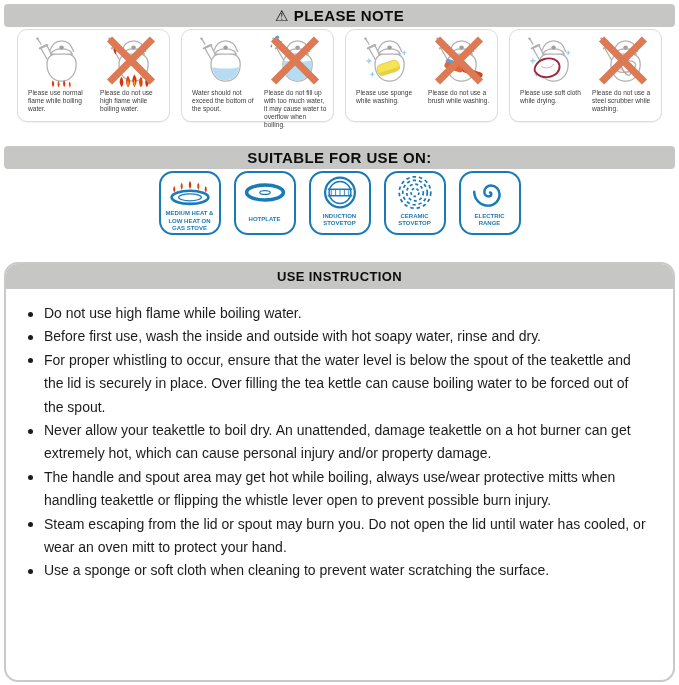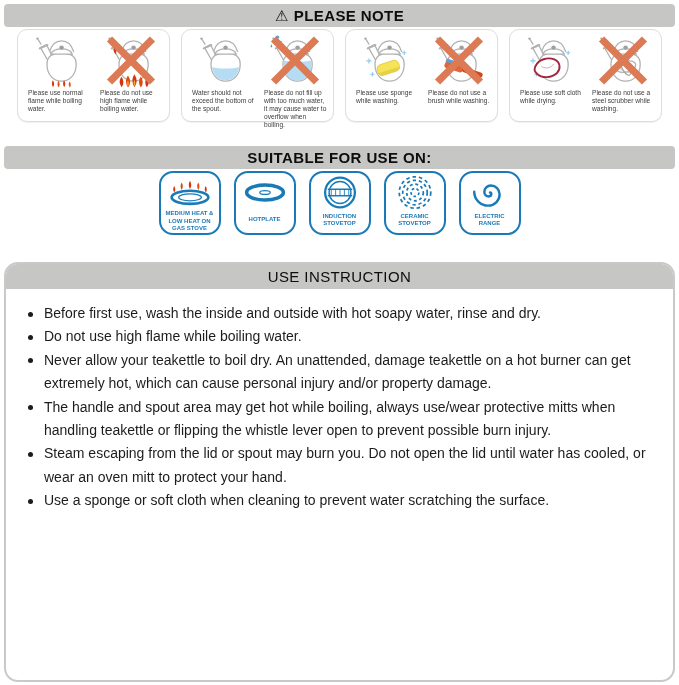--- a/index.html
+++ b/index.html
@@ -60,21 +60,21 @@
   .blue { stroke:#1a7ab8; fill:none; }
 
   
   #instruction-box {
     position:absolute; top:262px; left:4px; right:4px; bottom:3px;
     border:2px solid #c9c9c7; border-radius:14px; background:#fff; overflow:hidden;
   }
   #instruction-bar {
     height:25px; background:#c6c6c4;
     display:flex; align-items:center; justify-content:center;
-    font-weight:normal; font-size:15px; letter-spacing:.4px; color:#0d0d0d;
+    font-weight:bold; font-size:13px; letter-spacing:.4px; color:#0d0d0d;
   }
   #instruction-list {
     list-style:none; padding:13px 14px 0 20px; font-size:14px;
     line-height:23.4px; color:#1c1c1c;
   }
   #instruction-list li { position:relative; padding-left:18px; max-width:625px; }
   #instruction-list li::before {
     content:""; position:absolute; left:2px; top:9.5px;
     width:5px; height:5px; border-radius:50%; background:#1c1c1c;
   }
@@ -288,20 +288,21 @@
     <div class="stove-label">ELECTRIC RANGE</div>
   </div>
 
 </div>
 
 <div id="instruction-box">
   <div id="instruction-bar">
     <span>USE INSTRUCTION</span>
   </div>
   <ul id="instruction-list">
+    <li>Do not use high flame while boiling water.</li>
     <li>Before first use, wash the inside and outside with hot soapy water, rinse and dry.</li>
-    <li>Do not use high flame while boiling water.</li>
+    <li>For proper whistling to occur, ensure that the water level is below the spout of the teakettle and the lid is securely in place. Over filling the tea kettle can cause boiling water to be forced out of the spout.</li>
     <li>Never allow your teakettle to boil dry. An unattended, damage teakettle on a hot burner can get extremely hot, which can cause personal injury and/or property damage.</li>
     <li>The handle and spout area may get hot while boiling, always use/wear protective mitts when handling teakettle or flipping the whistle lever open to prevent possible burn injury.</li>
     <li>Steam escaping from the lid or spout may burn you. Do not open the lid until water has cooled, or wear an oven mitt to protect your hand.</li>
     <li>Use a sponge or soft cloth when cleaning to prevent water scratching the surface.</li>
   </ul>
 </div>
 
 </body></html>

